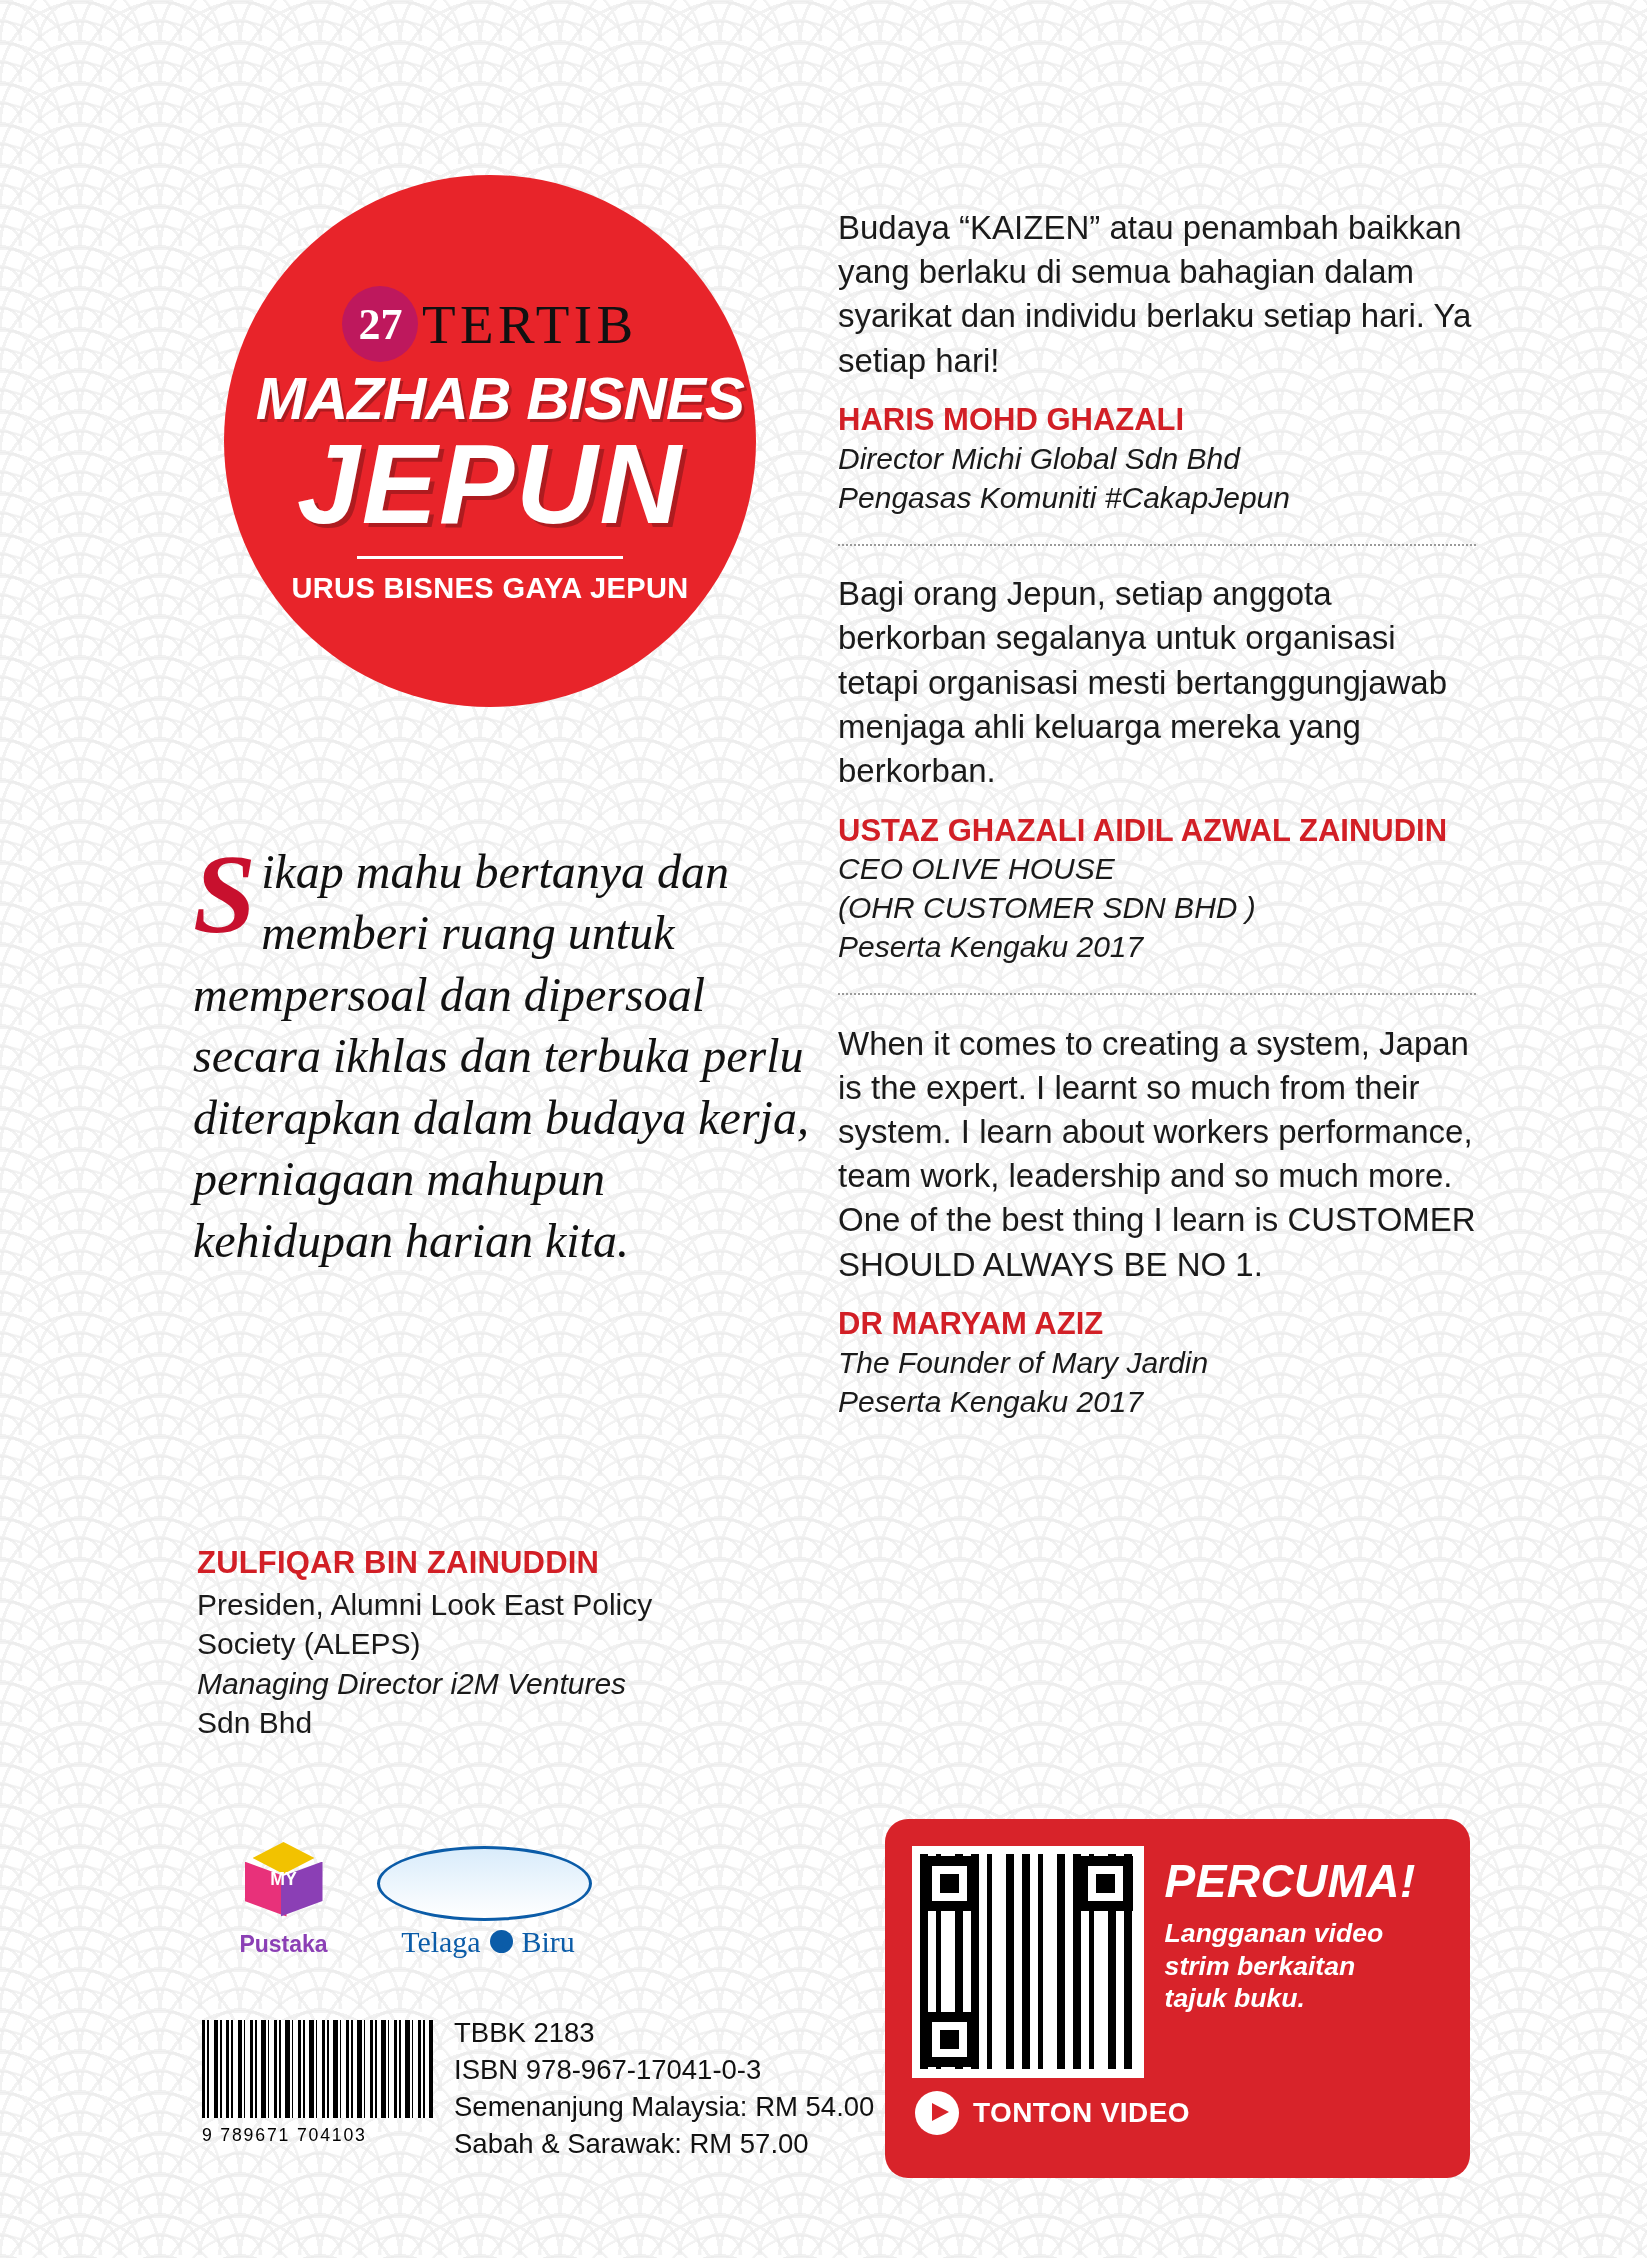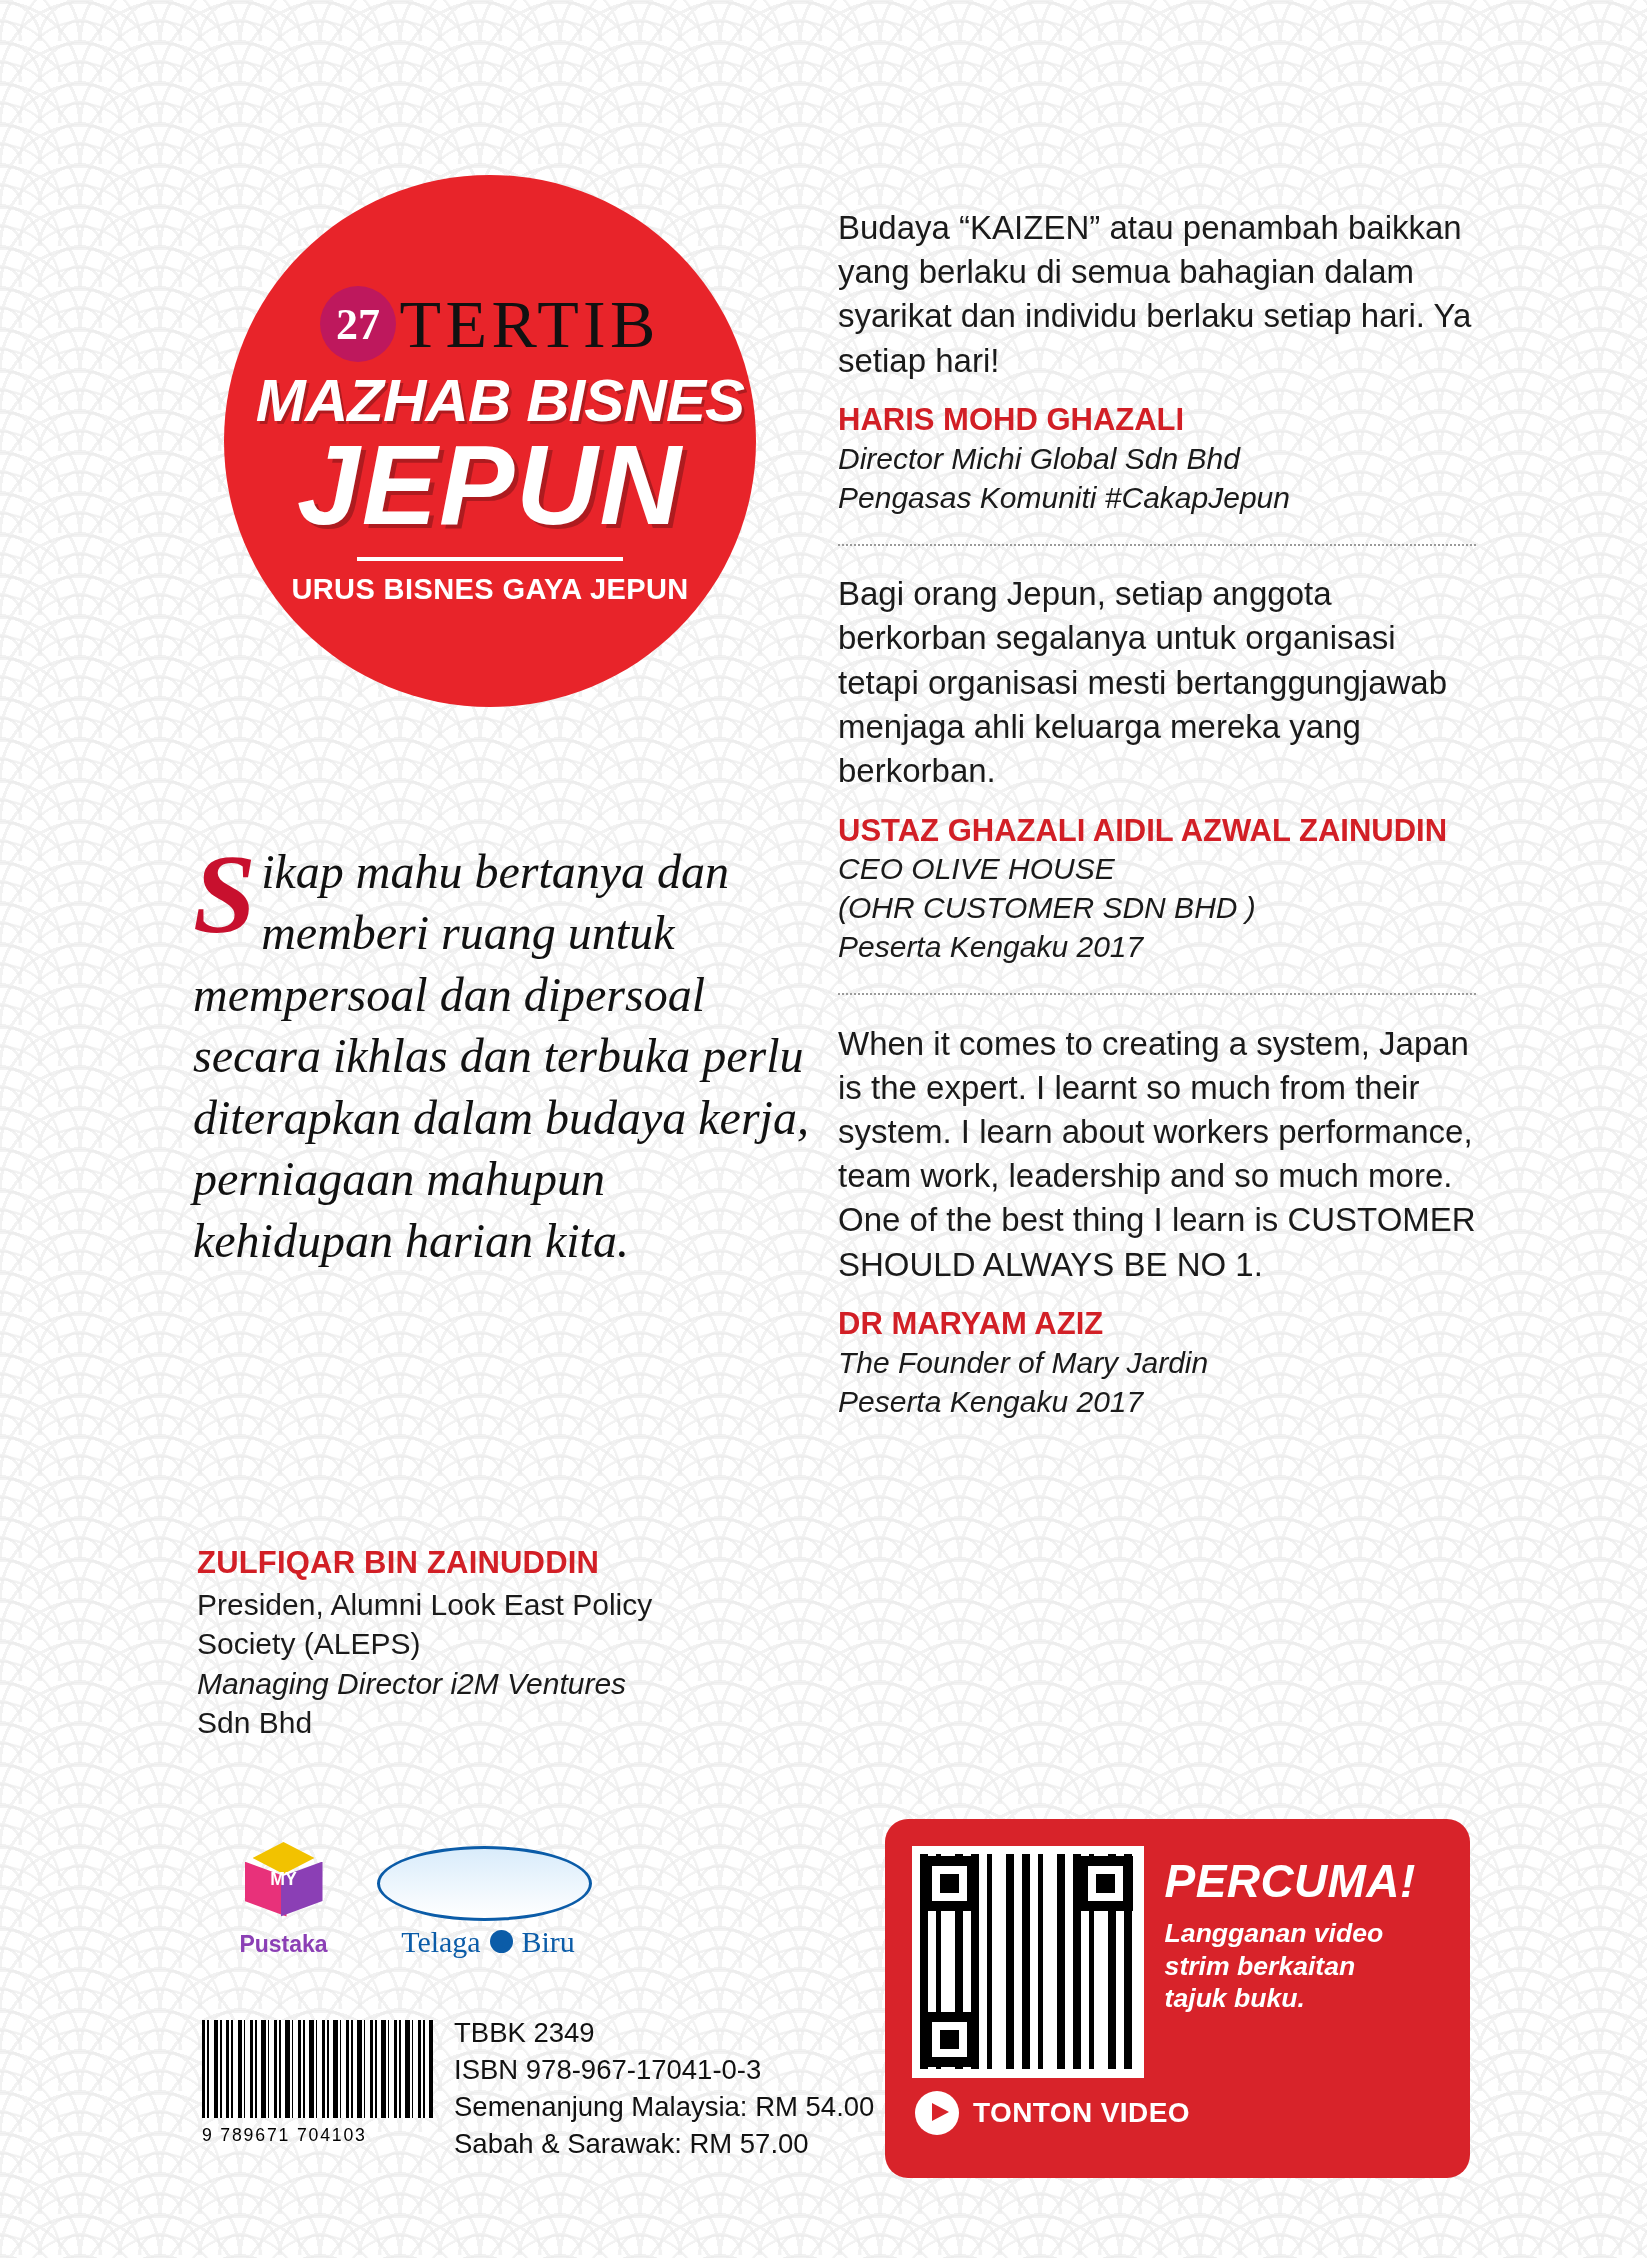--- a/index.html
+++ b/index.html
@@ -86,21 +86,21 @@
     font-family: "Liberation Serif", serif;
     font-size: 44px;
     font-weight: 700;
     display: flex;
     align-items: center;
     justify-content: center;
     margin-right: 3.5px;
   }
   .badge-tertib {
     font-family: "Liberation Serif", serif;
-    font-size: 68px;
+    font-size: 55px;
     letter-spacing: 4.4px;
     color: #111111;
     font-weight: 400;
   }
   .badge-mazhab {
     font-family: "Liberation Sans", sans-serif;
     font-weight: 700;
     font-style: italic;
     font-size: 60px;
     color: #ffffff;
@@ -482,21 +482,21 @@
         <span>Biru</span>
       </div>
     </div>
 
     <div class="barcode">
       <div class="bars"></div>
       <div class="barcode-num">9  789671  704103</div>
     </div>
 
     <div class="pricing">
-      <div>TBBK 2349</div>
+      <div>TBBK 2183</div>
       <div>ISBN 978-967-17041-0-3</div>
       <div>Semenanjung Malaysia: RM 54.00</div>
       <div>Sabah &amp; Sarawak: RM 57.00</div>
     </div>
 
     <div class="promo">
       <div class="qr">
         <div class="qr-grid">
           <span class="qr-eye tl">
               <i></i>

